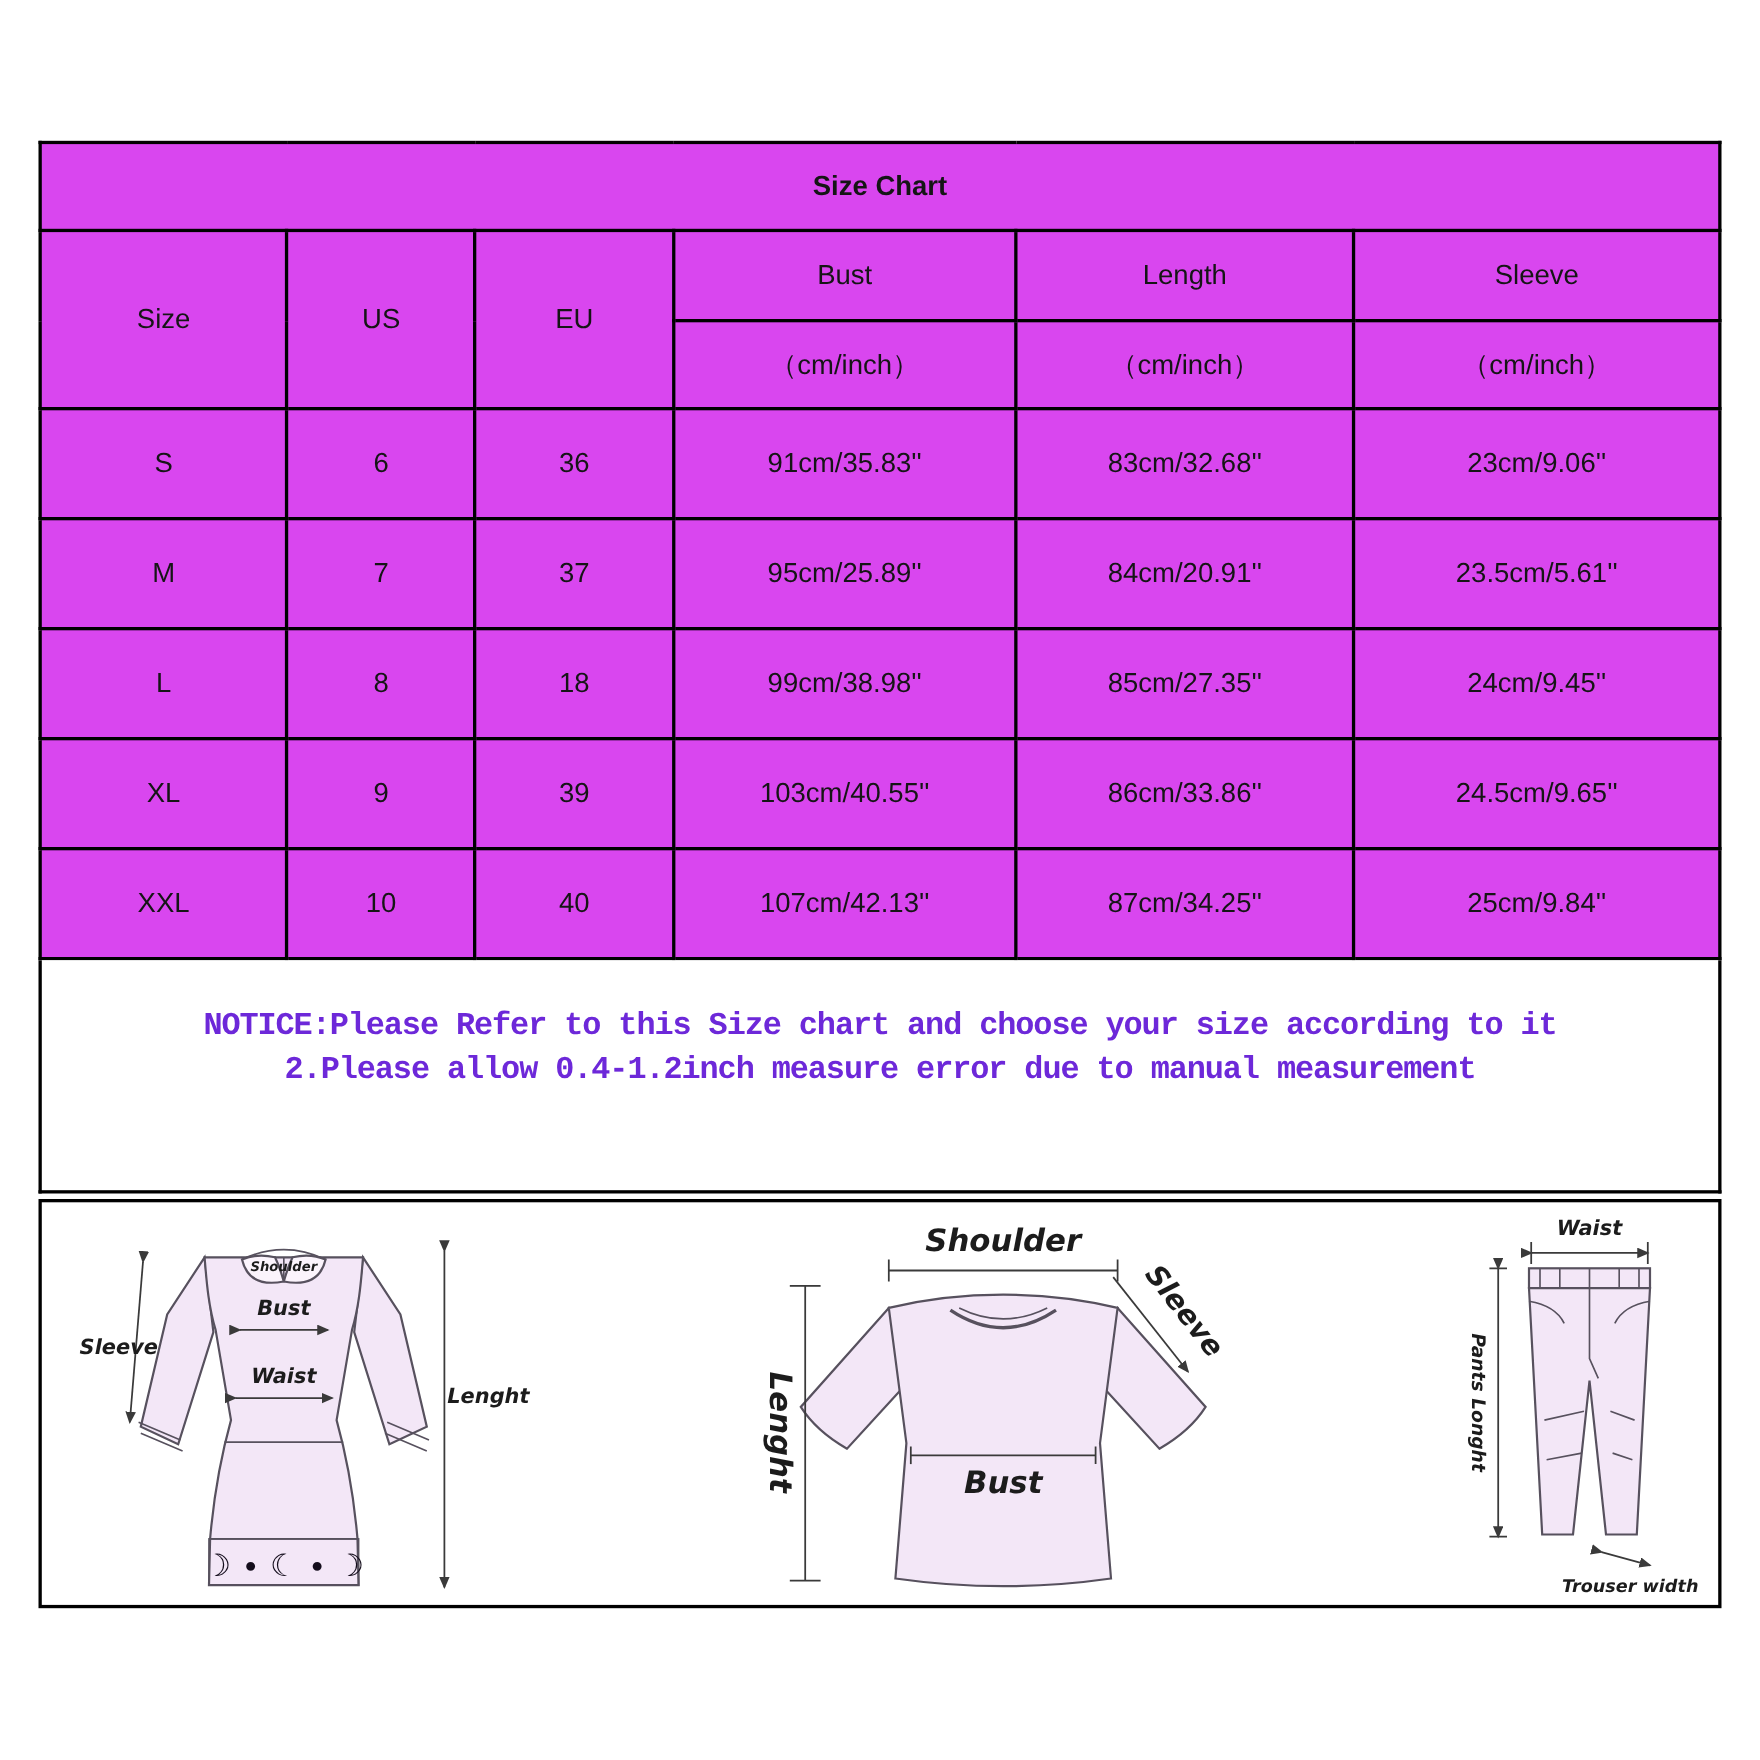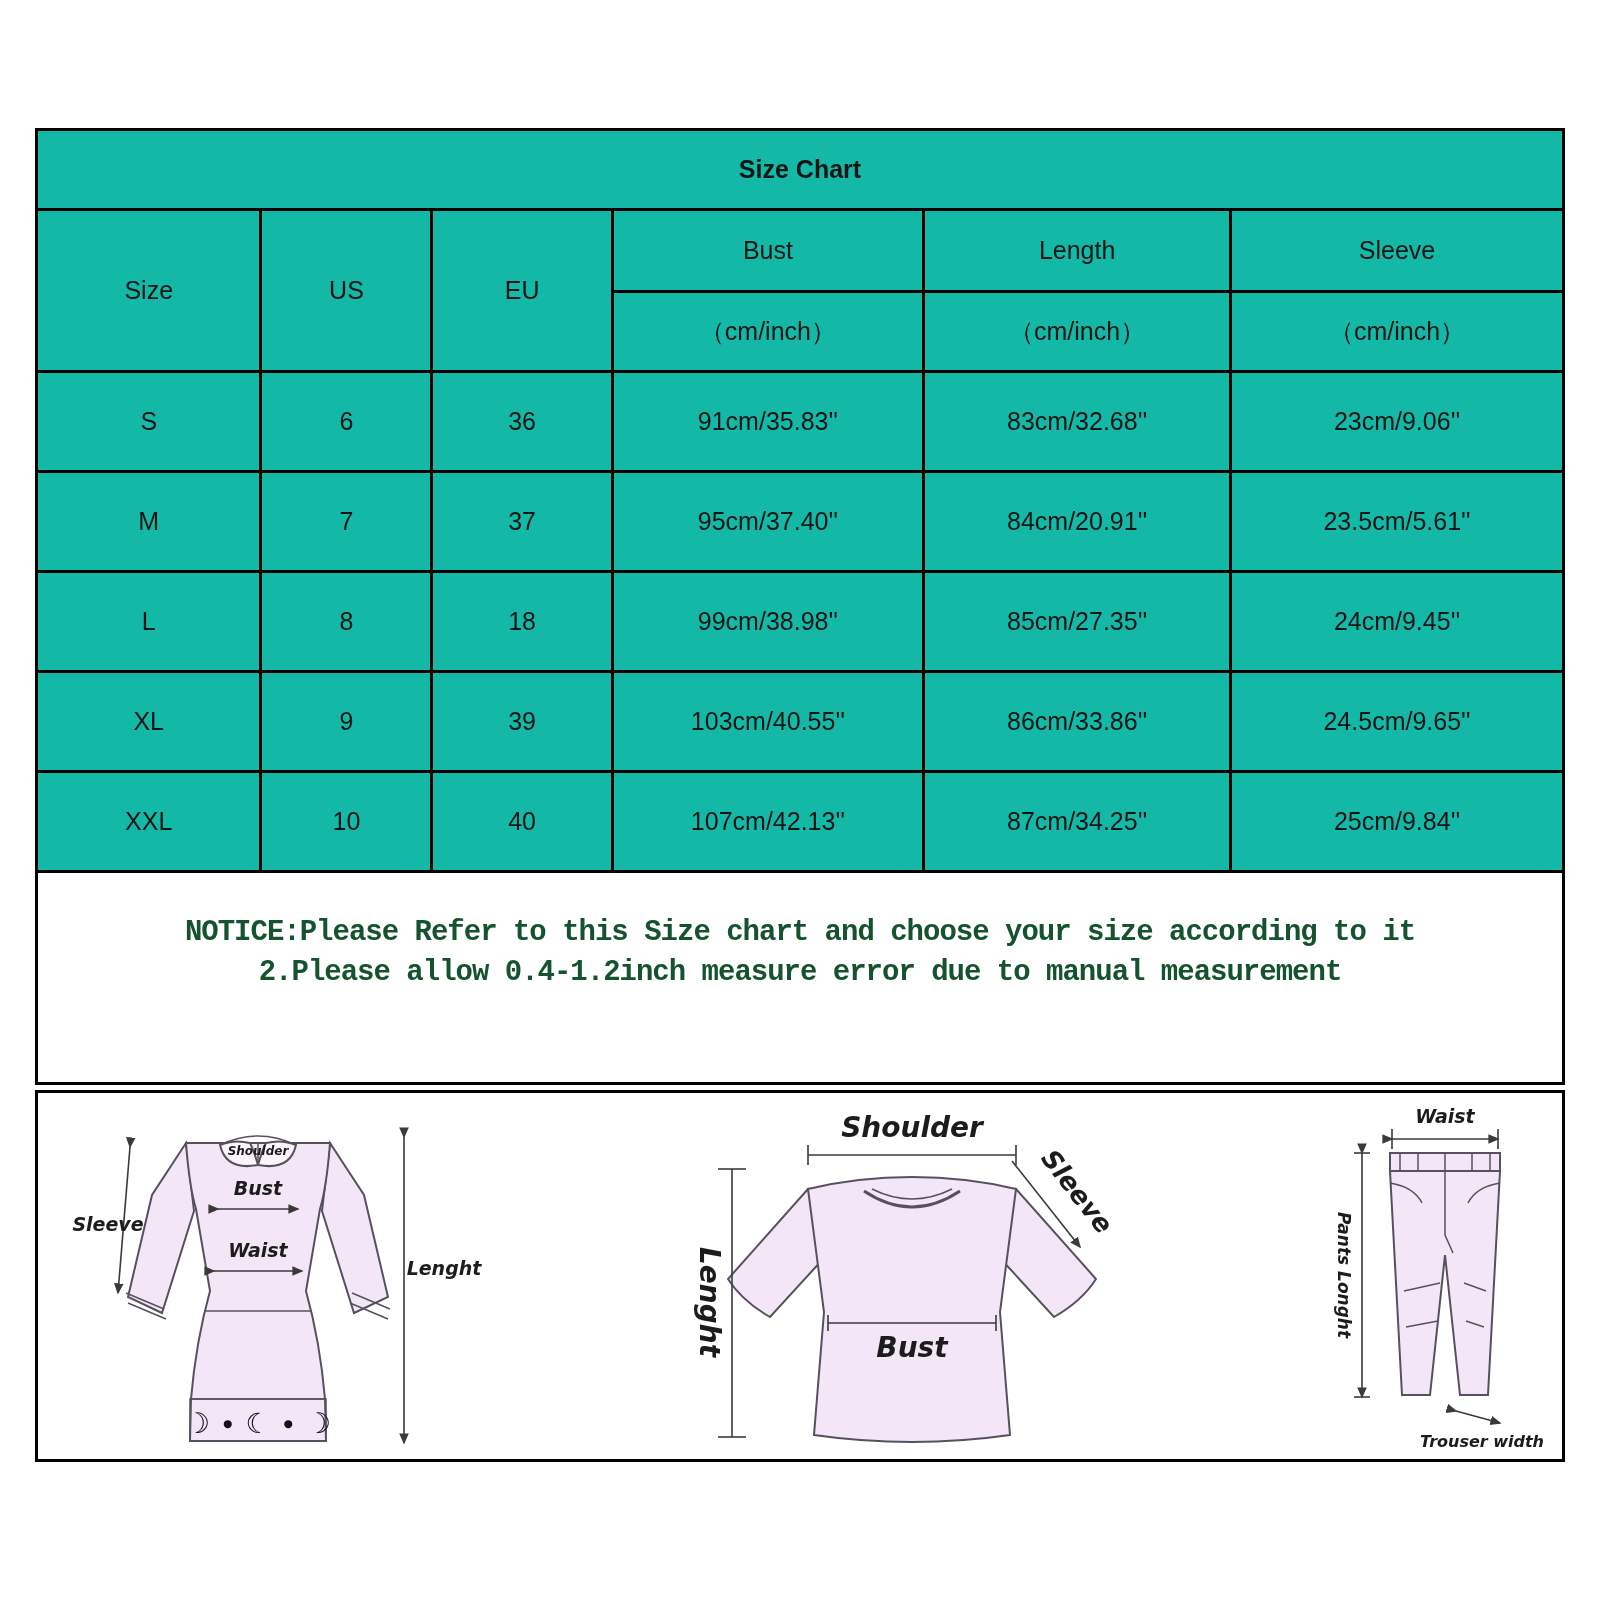--- a/index.html
+++ b/index.html
@@ -2,31 +2,31 @@
 <html><head>
 <meta charset="utf-8">
 <style>
   * { margin:0; padding:0; box-sizing:border-box; }
   html,body { background:#fff; width:1600px; height:1600px; font-family:"Liberation Sans", sans-serif; }
   .page { width:1530px; margin:128px 0 0 35px; }
 
   
   table.size-table { width:100%; border-collapse:collapse; table-layout:fixed; }
   table.size-table td { border:3px solid #000; text-align:center; vertical-align:middle;
-                        font-size:25px; color:#151515; background:#14b8a6; }
+                        font-size:25px; color:#151515; background:#d946ef; }
   td.title-cell { background:#fff; height:80px; font-weight:bold; font-size:34px; color:#000; }
   tr.hdr1 td { height:82px; }
   tr.hdr2 td { height:80px; }
   tr.data td { height:100px; }
 
   
   .notice-box { border:3px solid #000; border-top:none; background:#fff; height:212px;
                 text-align:center; padding-top:40px; }
   .notice-box p { font-family:"Liberation Mono", monospace; font-weight:bold;
-                  font-size:29px; line-height:40px; color:#14532d; letter-spacing:-1px; }
+                  font-size:29px; line-height:40px; color:#6d28d9; letter-spacing:-1px; }
 
   
   .diagram-box { border:3px solid #000; background:#fff; height:372px; margin-top:5px;
                  position:relative; overflow:hidden; }
   .diagram-box svg { position:absolute; }
   svg .garment { fill:#f3e7f7; stroke:#57515e; stroke-width:2; }
   svg .thin    { fill:none; stroke:#57515e; stroke-width:1.5; }
   svg .dim     { stroke:#3a3a3a; stroke-width:1.6; fill:none; }
   svg text.lbl { font-family:"DejaVu Sans", sans-serif; font-style:italic; font-weight:bold;
                  fill:#1c1c1c; text-anchor:middle; }
@@ -67,21 +67,21 @@
       <td>6</td>
       <td>36</td>
       <td>91cm/35.83''</td>
       <td>83cm/32.68''</td>
       <td>23cm/9.06''</td>
     </tr>
     <tr class="data">
       <td>M</td>
       <td>7</td>
       <td>37</td>
-      <td>95cm/37.40''</td>
+      <td>95cm/25.89''</td>
       <td>84cm/20.91''</td>
       <td>23.5cm/5.61''</td>
     </tr>
     <tr class="data">
       <td>L</td>
       <td>8</td>
       <td>18</td>
       <td>99cm/38.98''</td>
       <td>85cm/27.35''</td>
       <td>24cm/9.45''</td>

